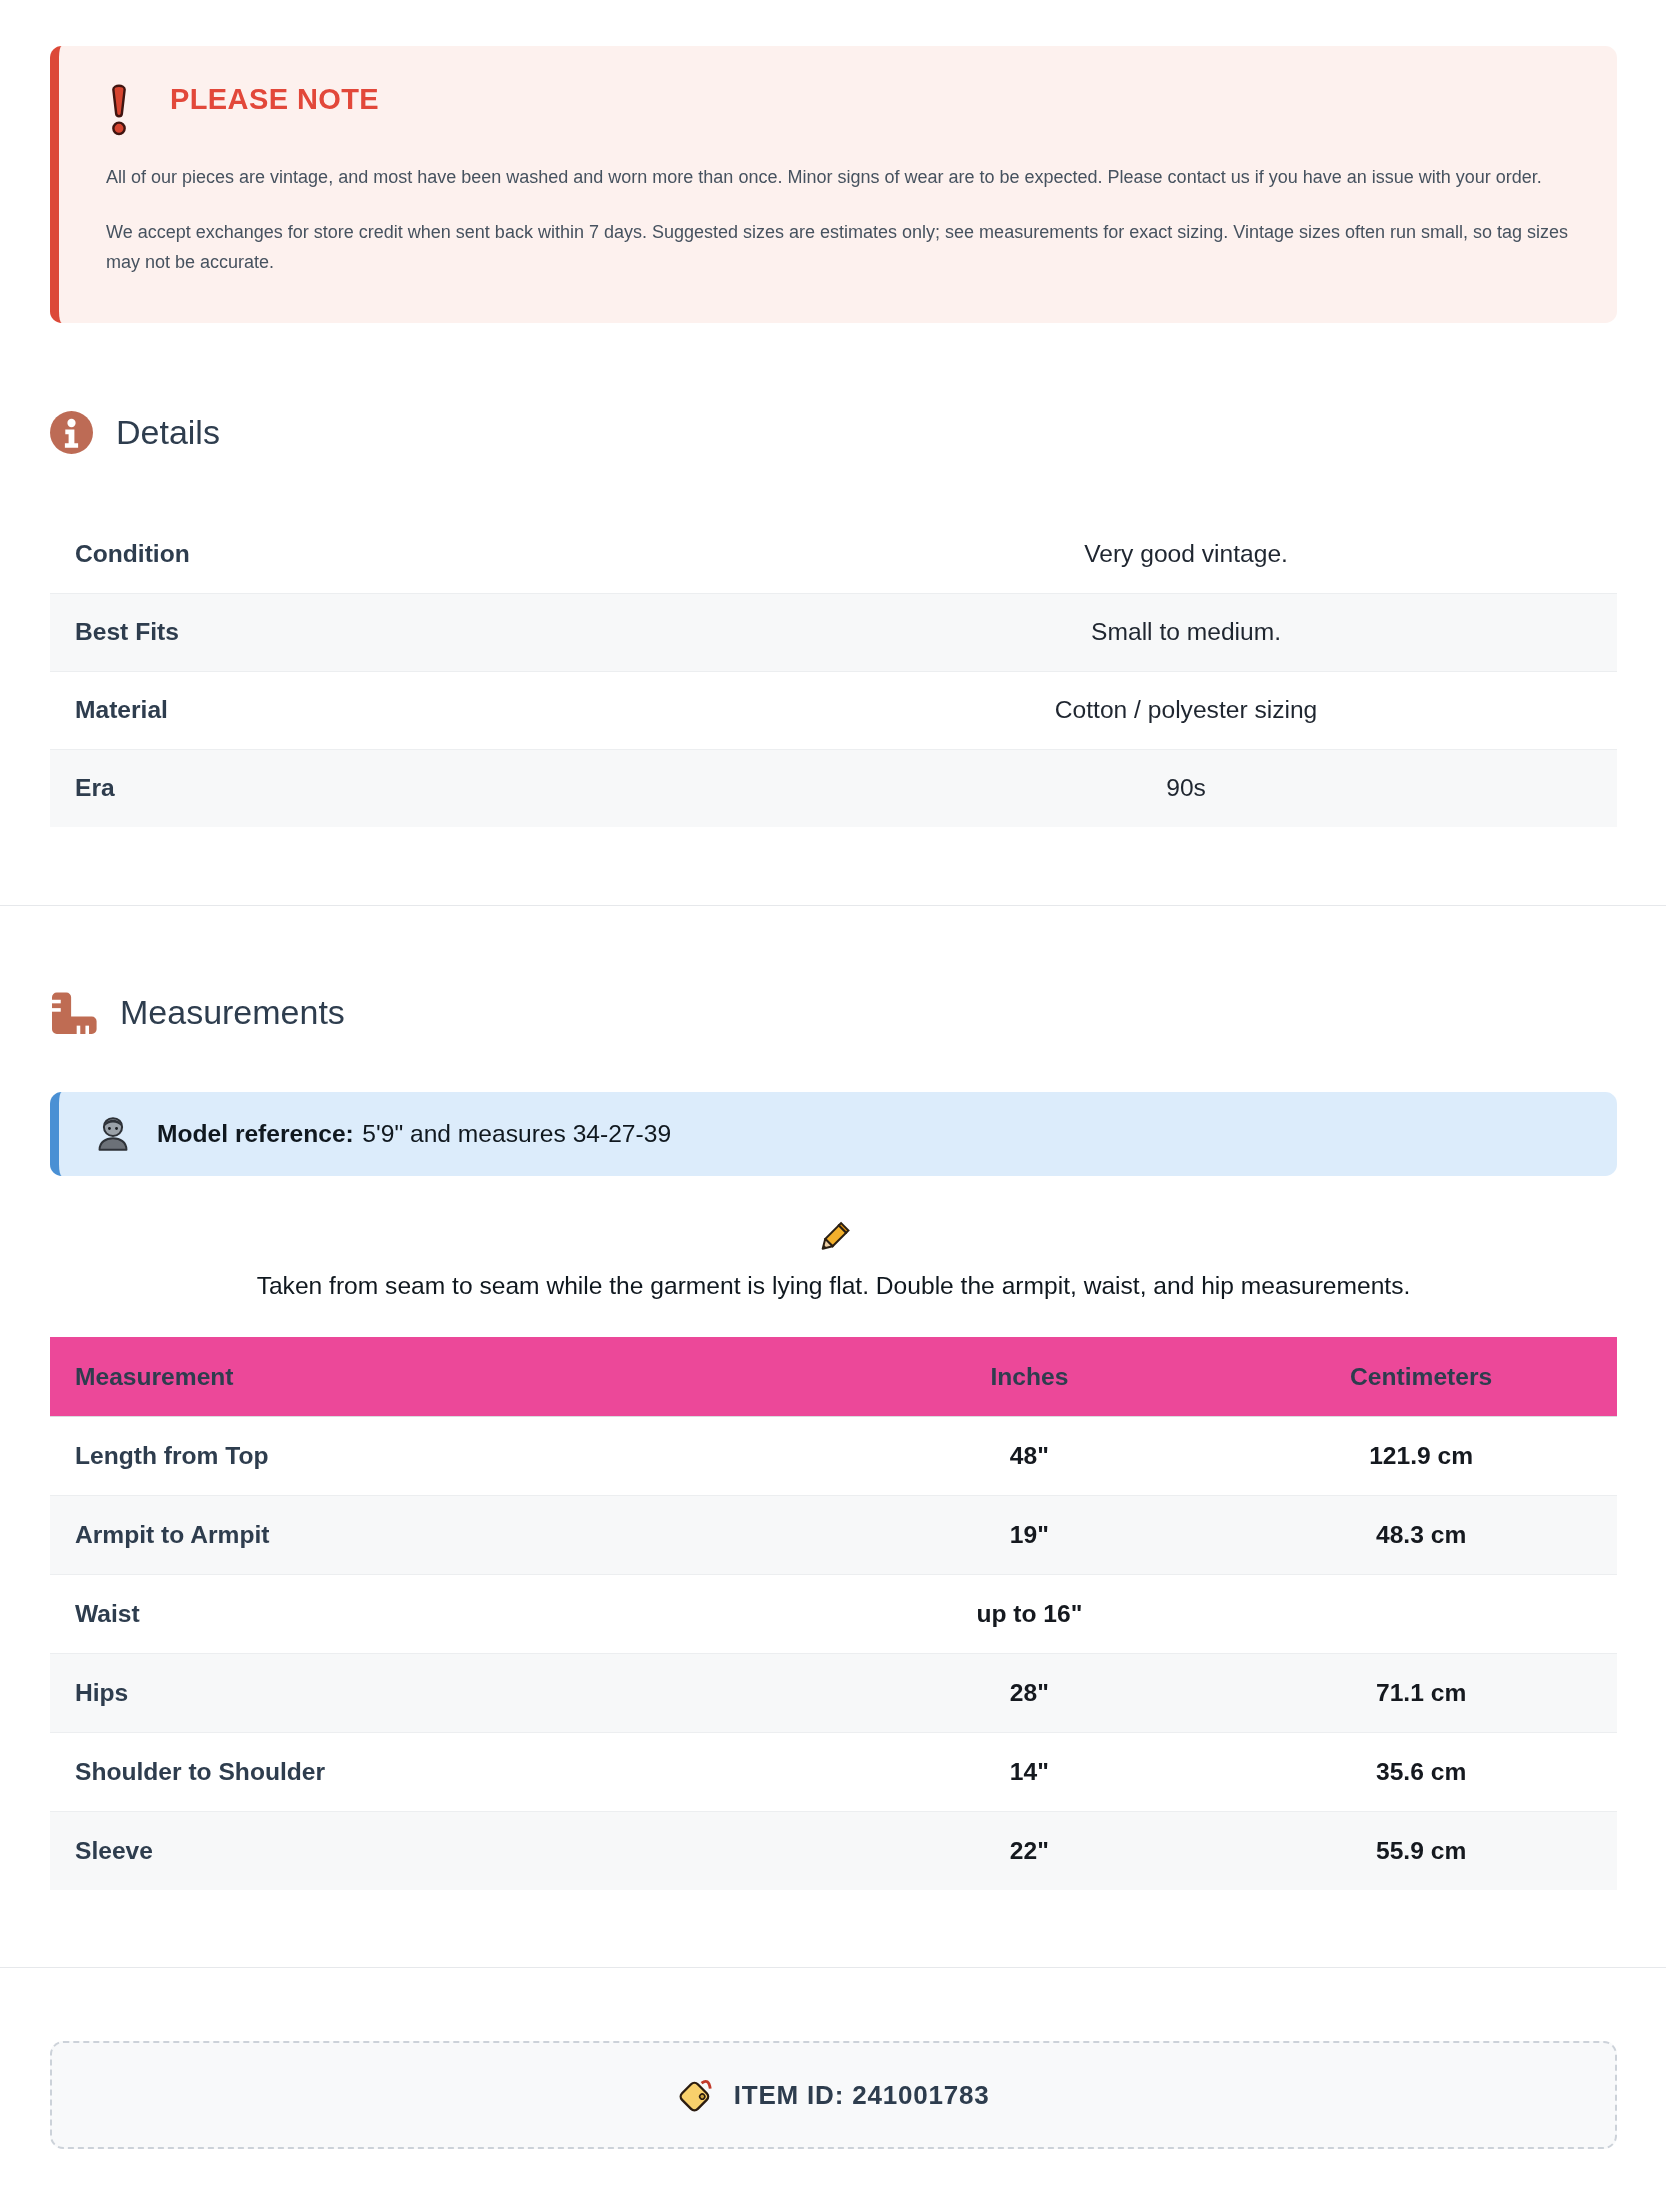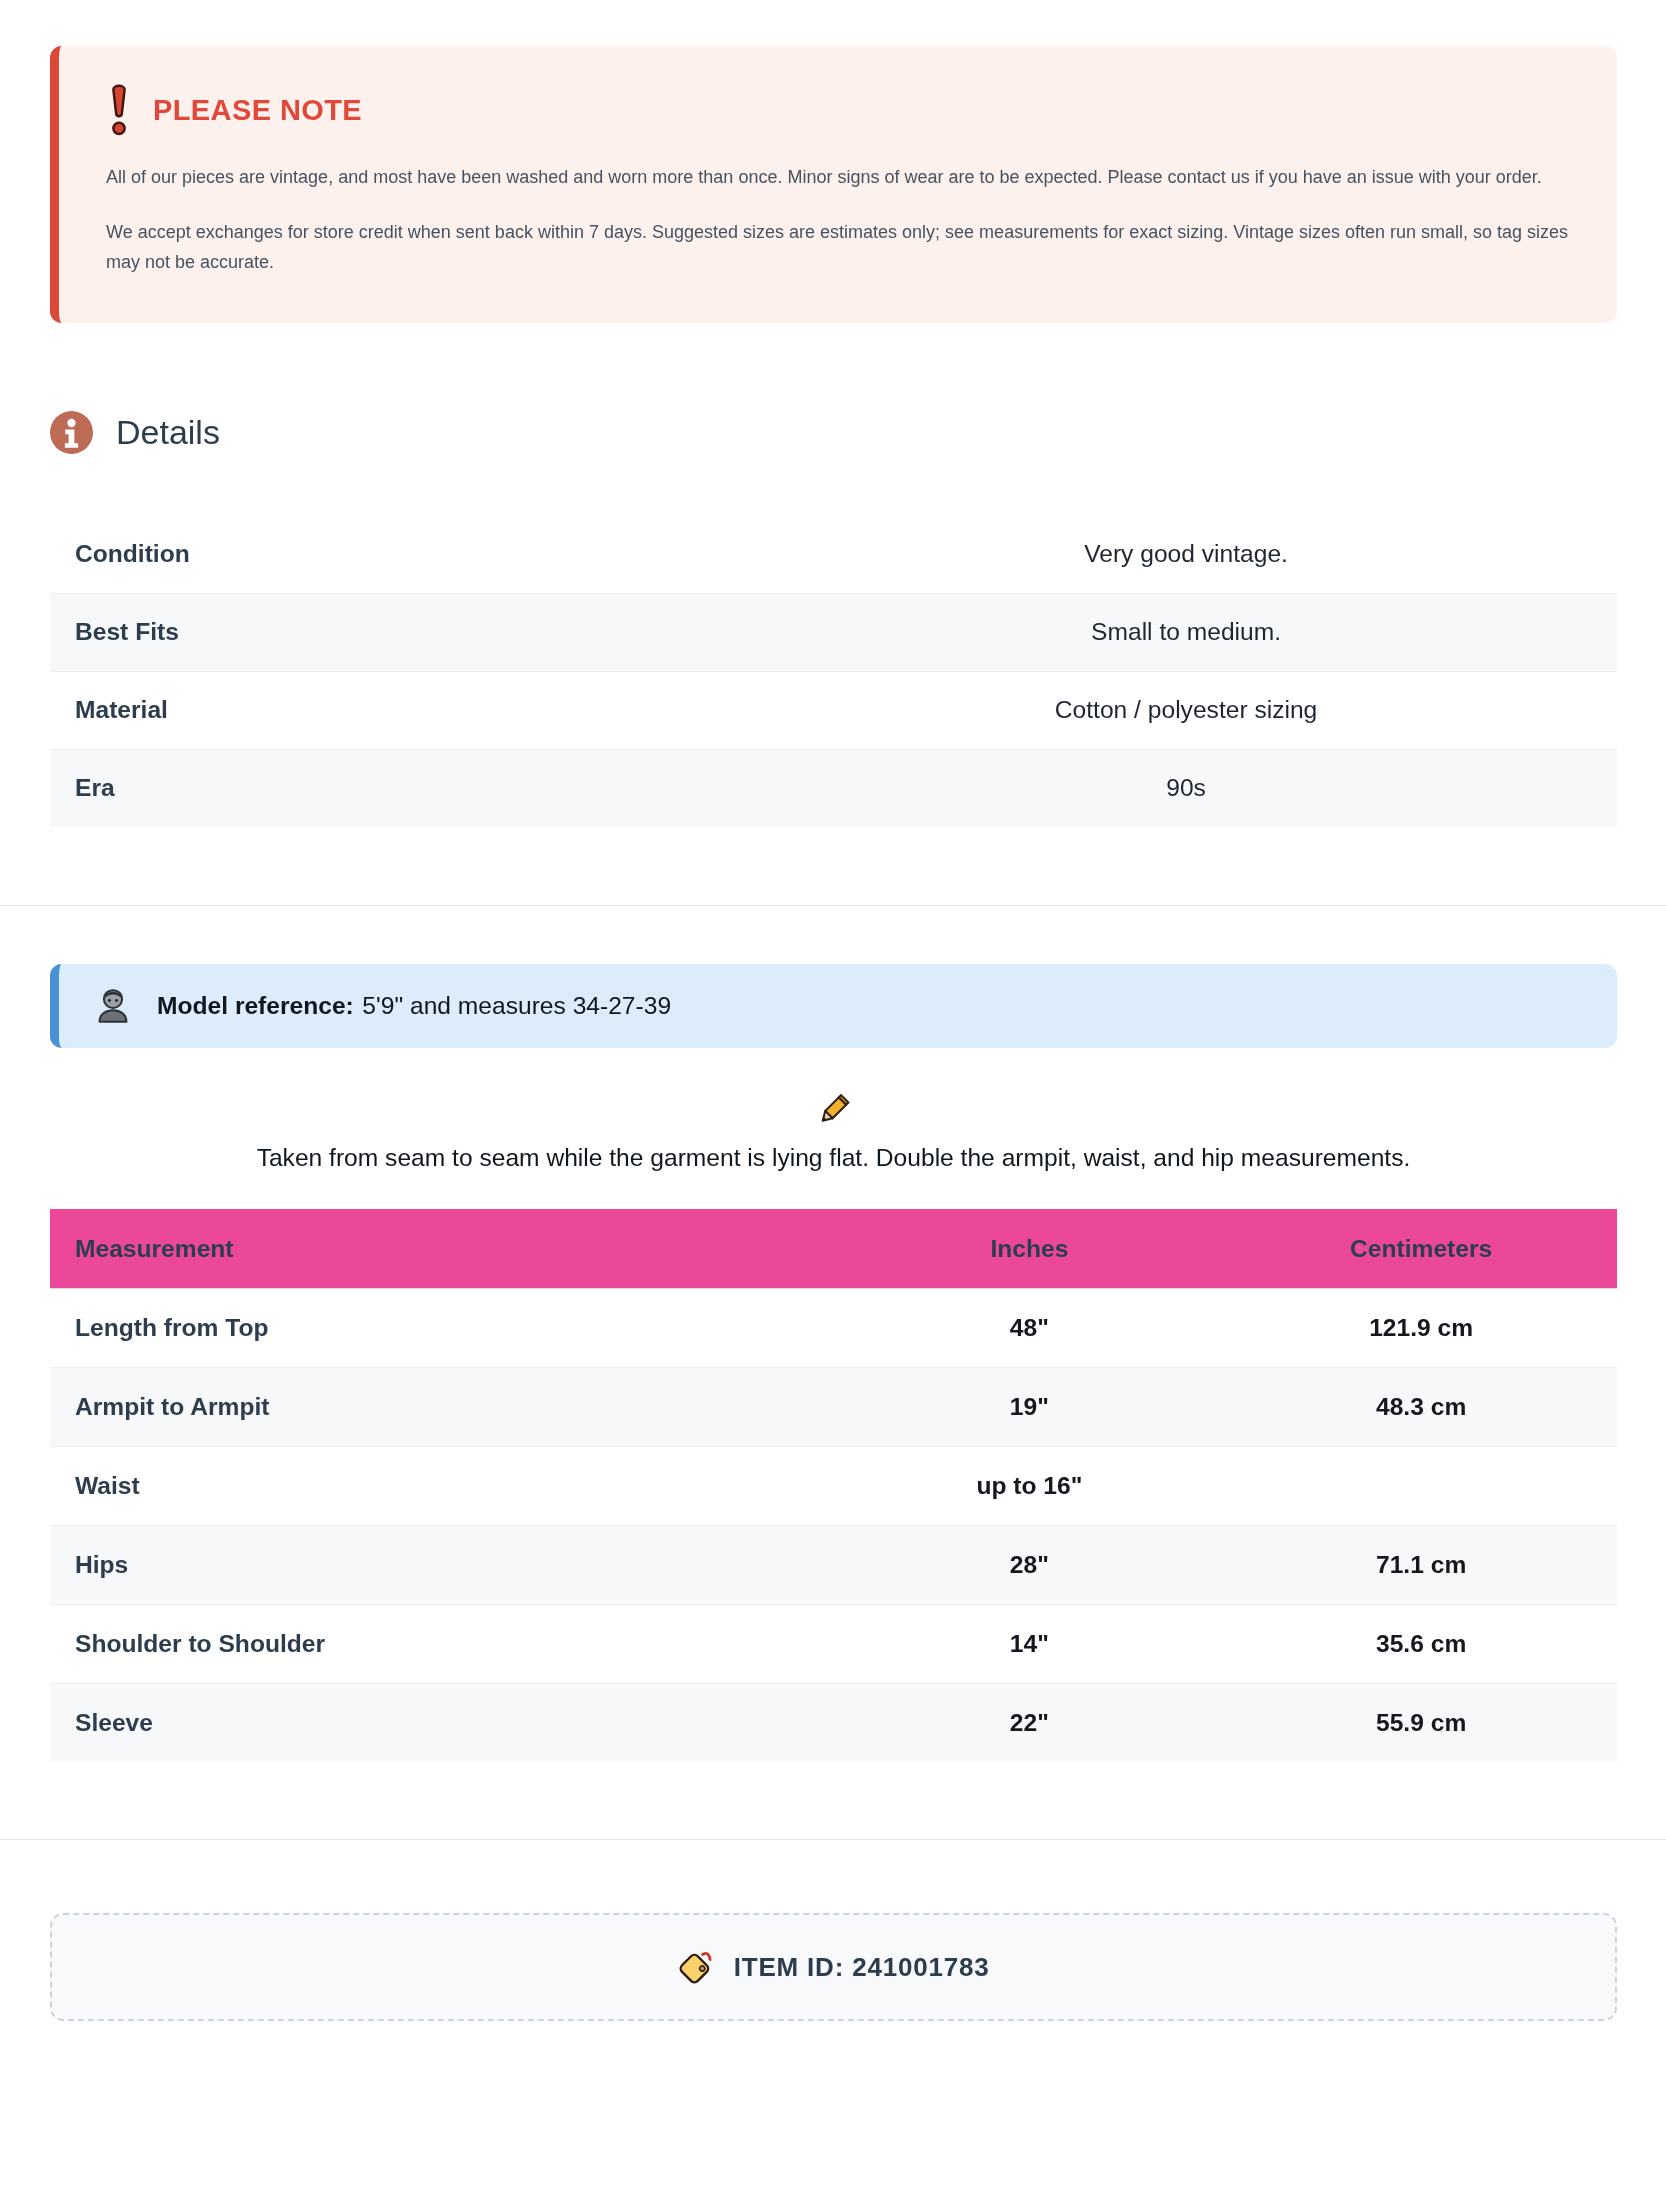--- a/index.html
+++ b/index.html
@@ -17,22 +17,21 @@
   .alert {
     margin: 46px 50px 0;
     background: #fdf1ee;
     border-left: 9.2px solid #dc4938;
     border-radius: 11.7px;
     padding: 37px 47px 45px;
     box-sizing: border-box;
   }
   .alert-title-row {
     display: flex;
-    align-items: center;
-    gap: 21px;
+    gap: 38px;
   }
   .alert-title {
     margin: 0;
     color: #e2483a;
     font-size: 29px;
     font-weight: 700;
     letter-spacing: 0.4px;
   }
   .alert p {
     margin: 25px 0 0;
@@ -204,20 +203,30 @@
       </tr>
       <tr>
         <td class="row-label">Era</td>
         <td class="row-value">90s</td>
       </tr>
     </tbody>
   </table>
 
   <hr class="divider divider-1">
 
+  <div class="section-head measurements-head">
+    <svg class="icon" width="47" height="43" viewBox="0 0 58 54" aria-hidden="true">
+      <path d="M8 2 h12 a6 6 0 0 1 6 6 v24 h26 a6 6 0 0 1 6 6 v10 a6 6 0 0 1 -6 6 H8 a6 6 0 0 1 -6 -6 V8 a6 6 0 0 1 6 -6 z" fill="#bf6c53"></path>
+      <rect x="2" y="11" width="11" height="4.5" fill="#ffffff"></rect>
+      <rect x="2" y="21.5" width="11" height="4.5" fill="#ffffff"></rect>
+      <rect x="33" y="43.5" width="4.5" height="10.5" fill="#ffffff"></rect>
+      <rect x="44" y="43.5" width="4.5" height="10.5" fill="#ffffff"></rect>
+    </svg>
+    <h2>Measurements</h2>
+  </div>
 
   <div class="model-box">
     <svg class="icon" width="38" height="38" viewBox="0 0 48 48" aria-hidden="true">
       <path d="M24 4 c-7 0 -11.5 5 -11.5 11 c0 6.5 5 11.5 11.5 11.5 s11.5 -5 11.5 -11.5 c0 -6 -4.5 -11 -11.5 -11 z" fill="#9aa1a8" stroke="#2e3238" stroke-width="2.5"></path>
       <path d="M13 14.5 c1 -6 5.5 -8.5 11 -8.5 c5.5 0 10 2.5 11 8.5 c-3 -3.5 -7 -5 -11 -5 c-4 0 -8 1.5 -11 5 z" fill="#2e3238"></path>
       <circle cx="19.5" cy="17" r="1.8" fill="#1b1e22"></circle>
       <circle cx="28.5" cy="17" r="1.8" fill="#1b1e22"></circle>
       <path d="M7 44 c0 -10 8 -14.5 17 -14.5 s17 4.5 17 14.5 z" fill="#6c7178" stroke="#2e3238" stroke-width="2.5" stroke-linejoin="round"></path>
     </svg>
     <div>

